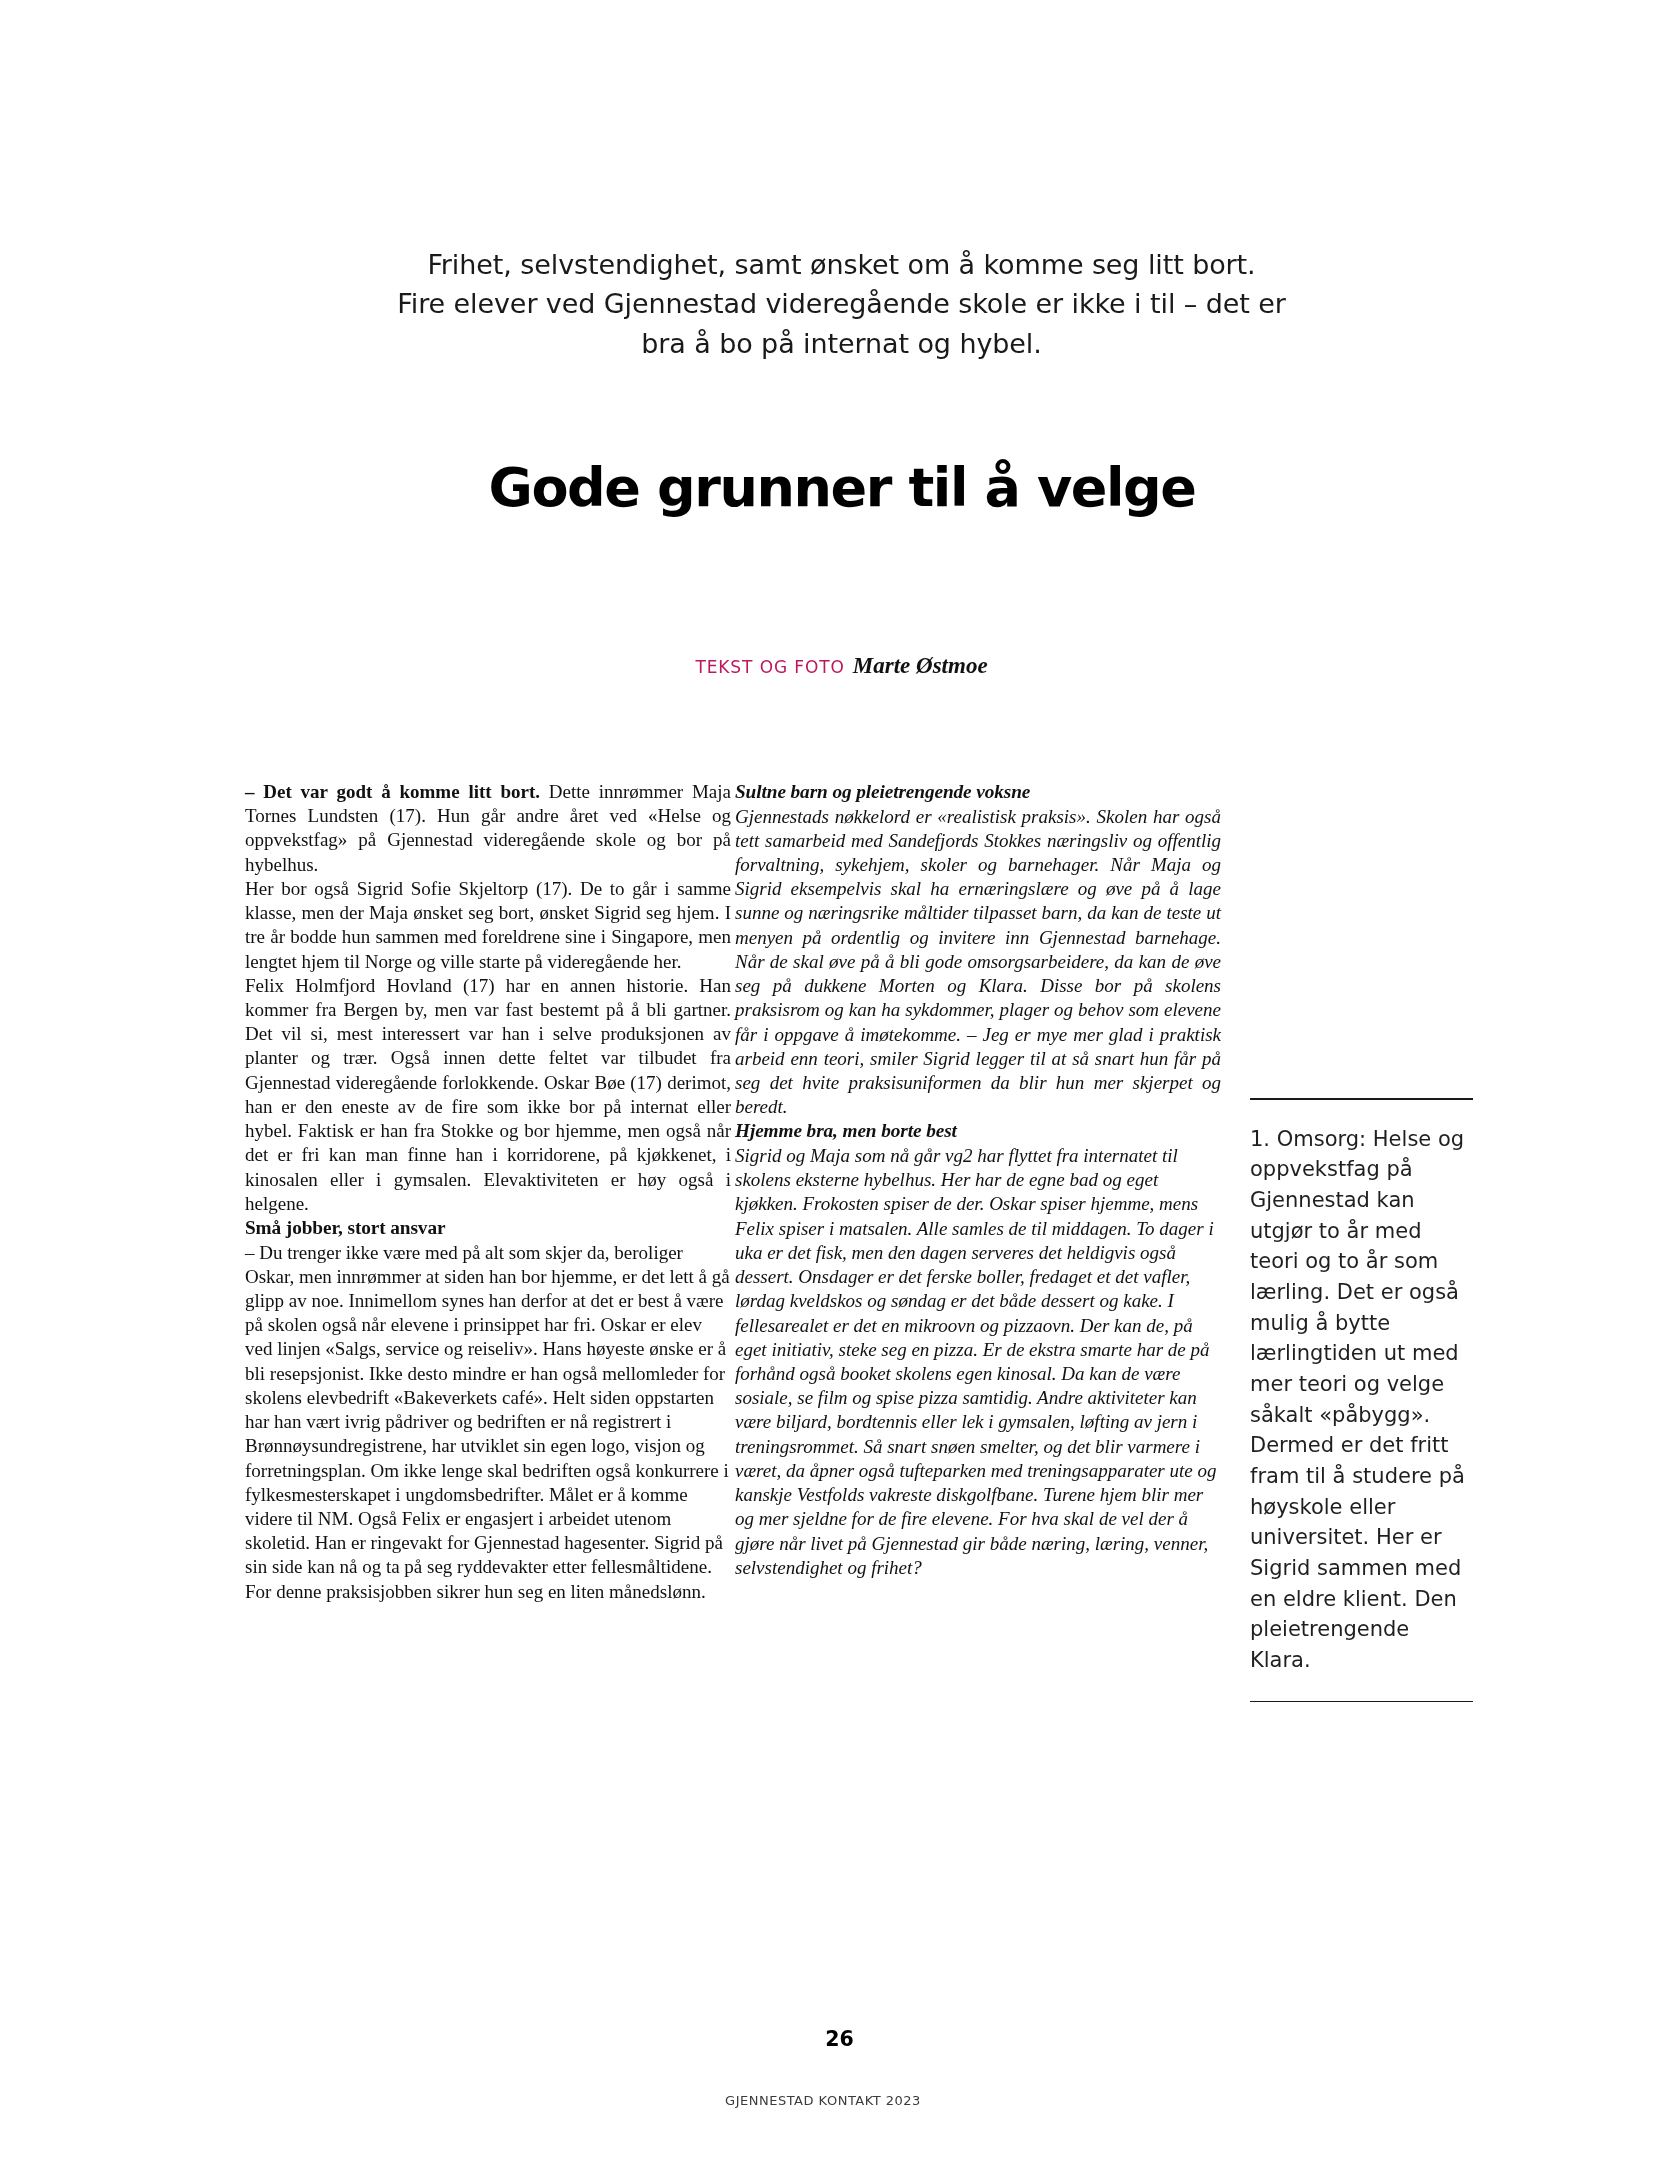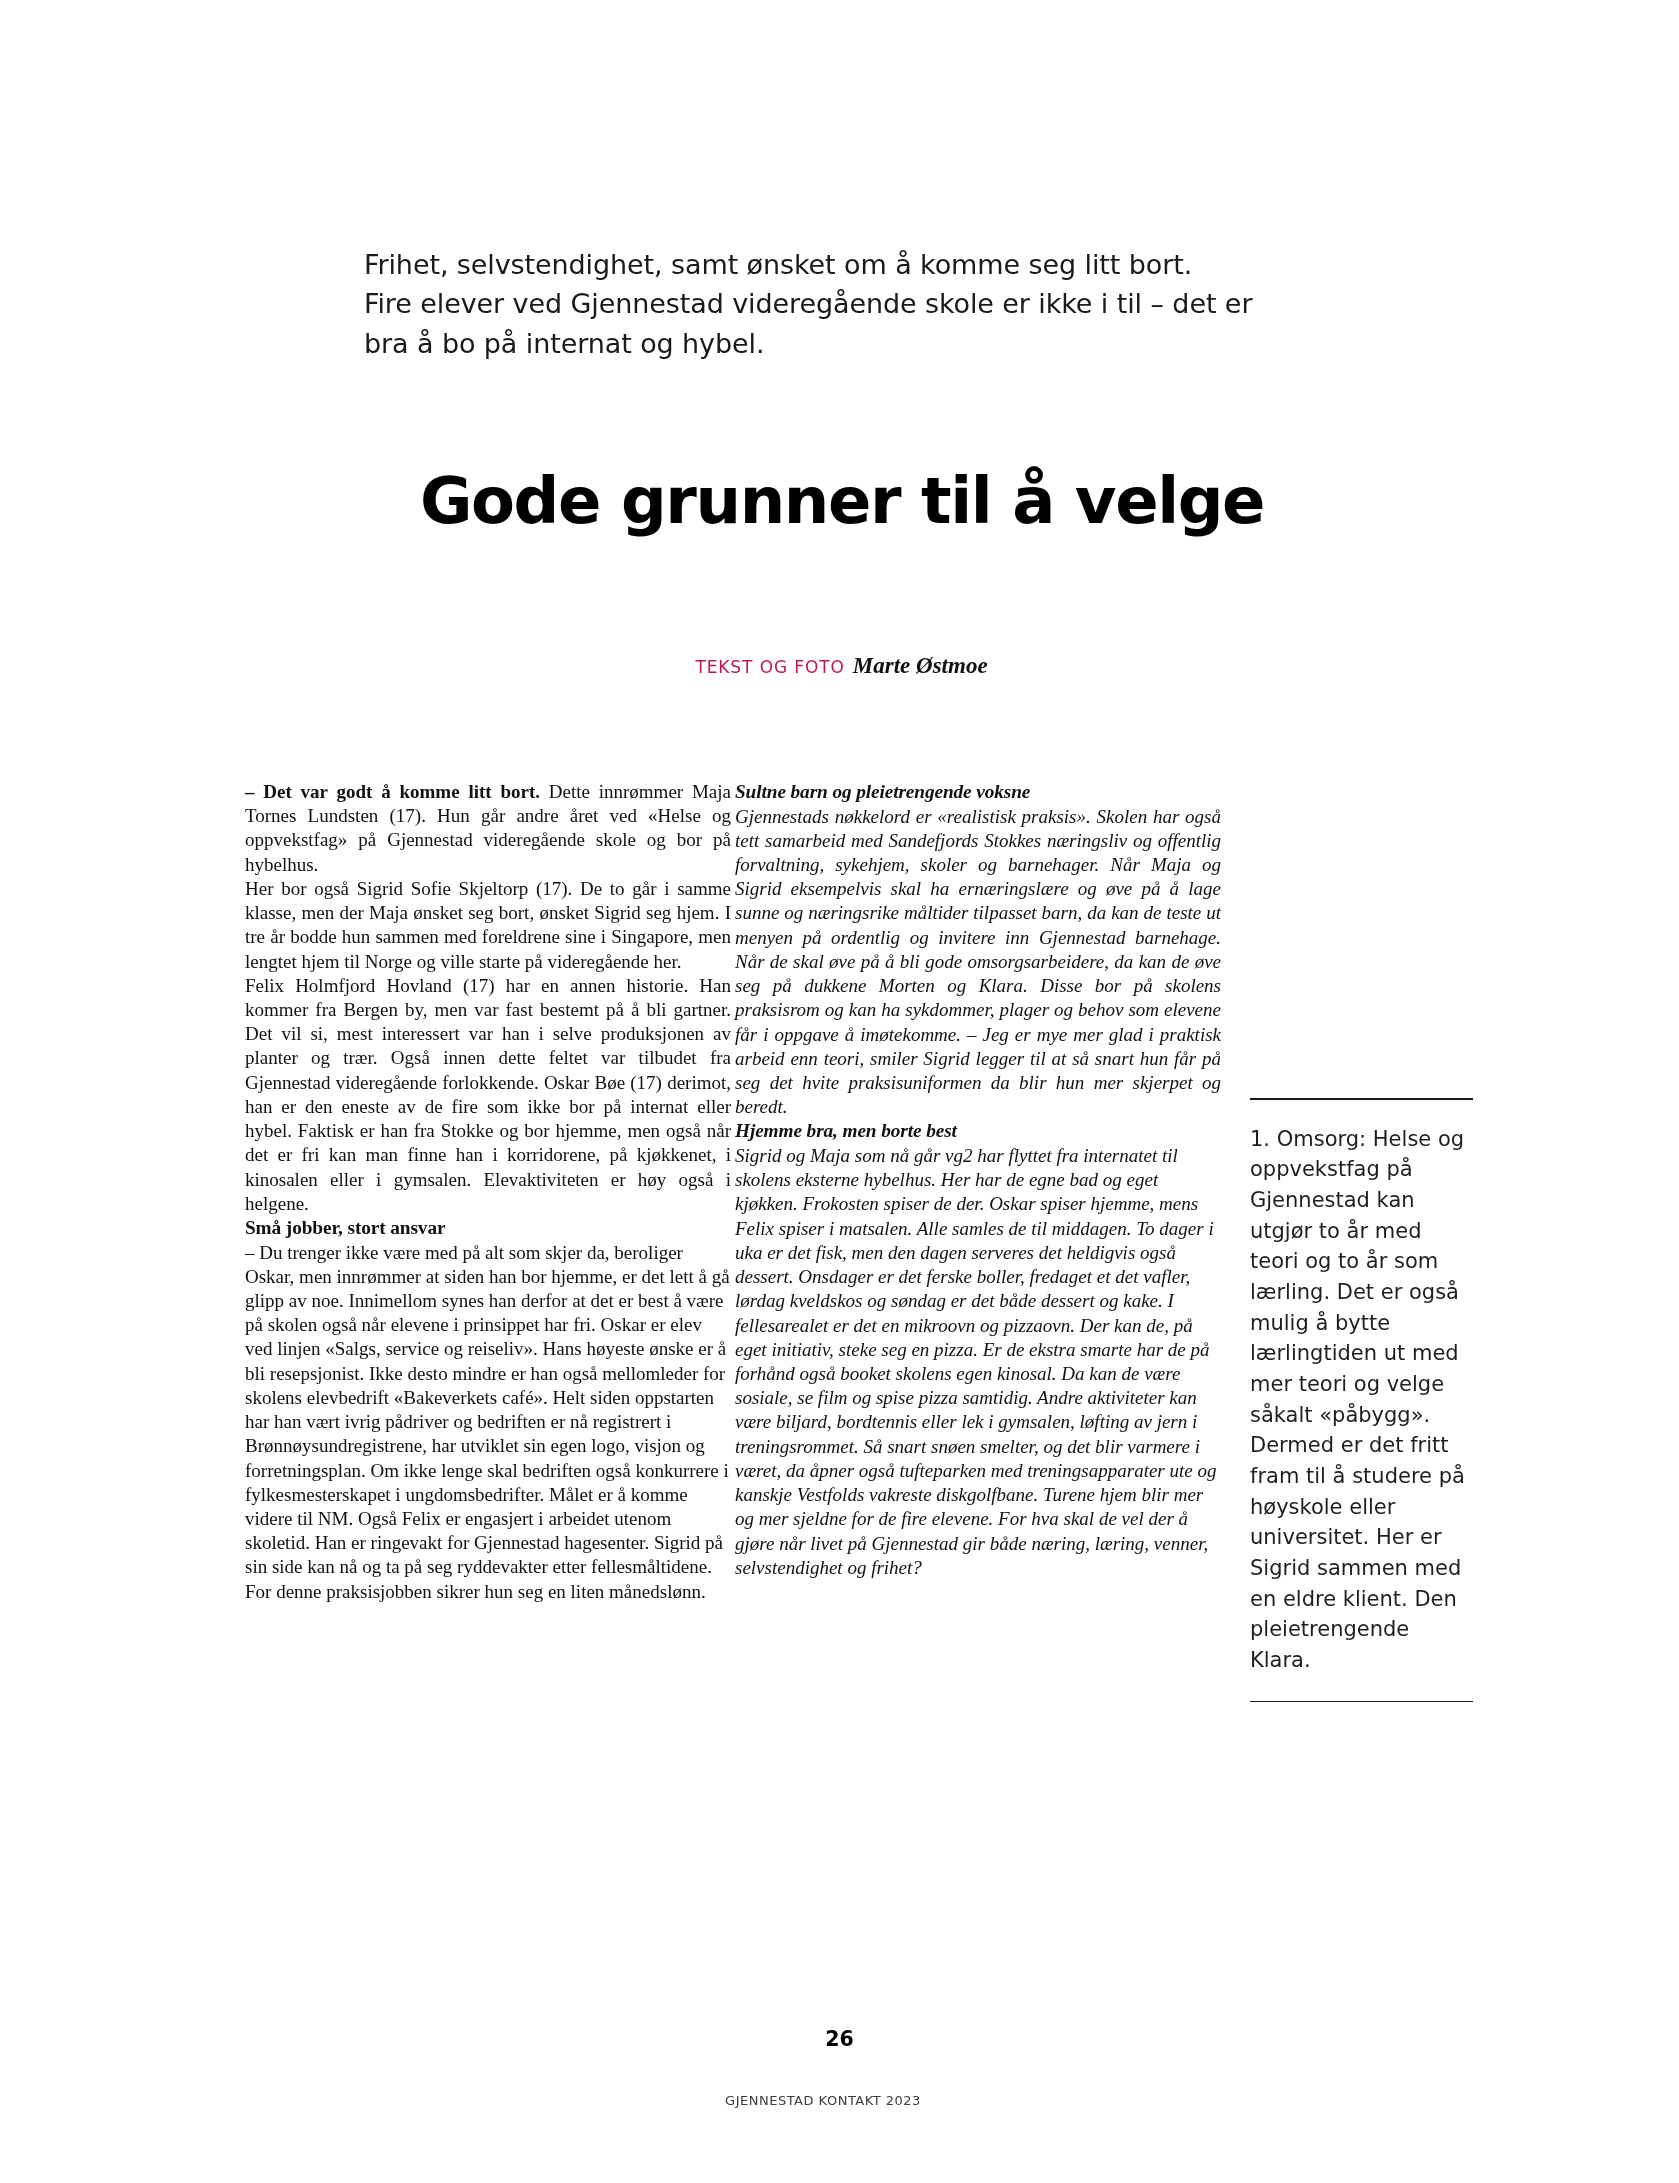--- a/index.html
+++ b/index.html
@@ -21,39 +21,40 @@
     inset: 0;
     background: #ffffff;
   }
 
   
   .deck {
     position: absolute;
     left: 364px;
     top: 245px;
     width: 955px;
+    text-align: center;
     font-family: "DejaVu Sans", sans-serif;
     font-size: 27px;
     line-height: 1.46;
     letter-spacing: -0.1px;
     color: #1a1a1a;
     font-weight: 400;
   }
   .deck div { white-space: nowrap; }
 
   
   .headline {
     position: absolute;
     left: 239px;
     top: 421px;
     width: 1206px;
     text-align: center;
     font-family: "DejaVu Sans", sans-serif;
     font-weight: 700;
-    font-size: 64px;
+    font-size: 54px;
     line-height: 1.16;
     letter-spacing: -1.4px;
     color: #000000;
   }
   .headline div { white-space: nowrap; }
 
   
   .byline {
     position: absolute;
     left: 364px;

